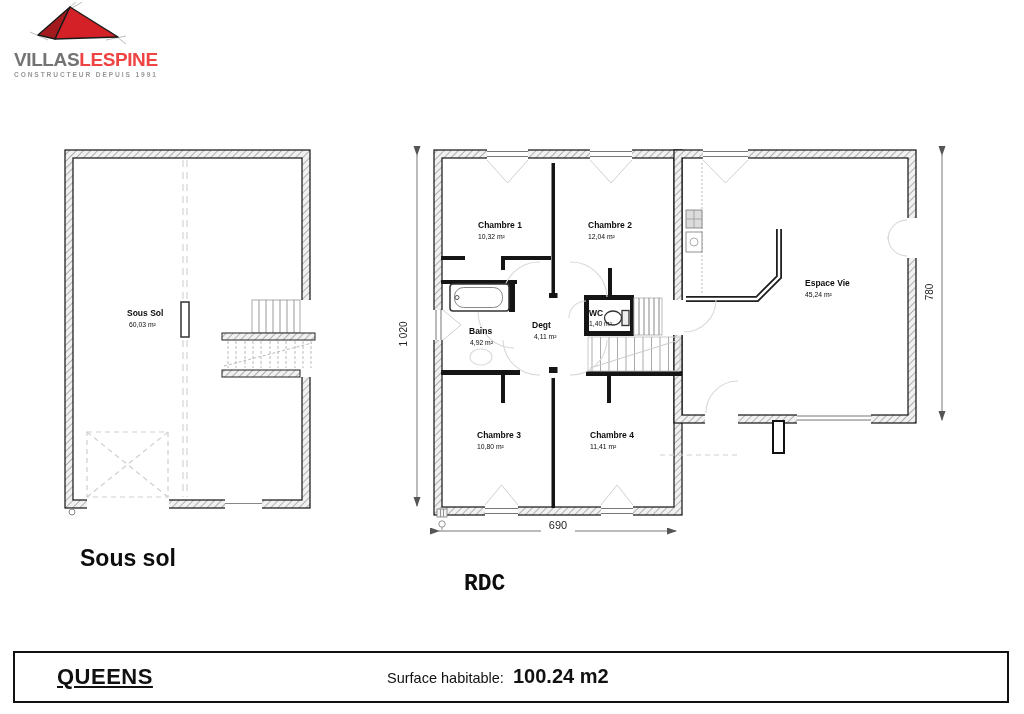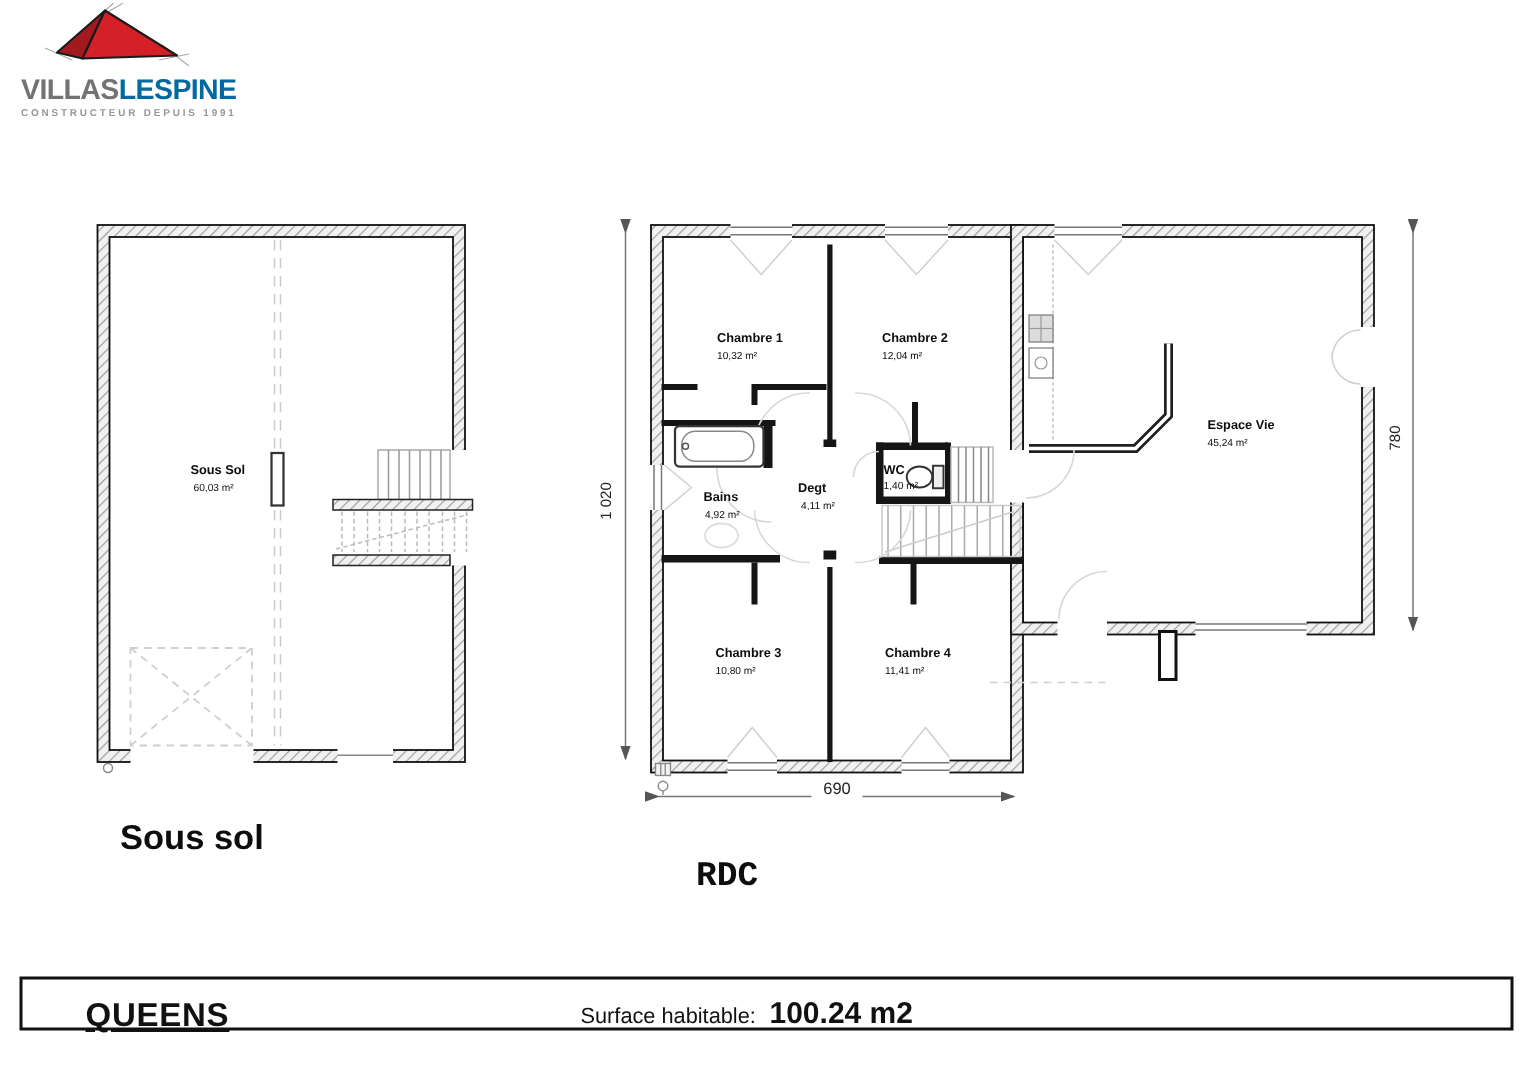--- a/index.html
+++ b/index.html
@@ -2,26 +2,26 @@
 <html><head>
 <meta charset="utf-8">
 <style>
   html,body{margin:0;padding:0;background:#fff;}
   #page{position:relative;width:1024px;height:714px;background:#fff;overflow:hidden;
         font-family:"Liberation Sans", sans-serif;color:#111;}
   #plansvg{position:absolute;left:0;top:0;width:1024px;height:714px;}
   .logo{position:absolute;left:14px;top:2px;width:150px;}
   .logo-text{font-size:19px;font-weight:800;letter-spacing:-0.4px;line-height:1;white-space:nowrap;}
   .logo-red{color:#737373;}
-  .logo-dark{color:#0369a1;}
+  .logo-dark{color:#ef4444;}
   .logo-tagline{font-size:6.6px;letter-spacing:1.9px;color:#979797;margin-top:2px;white-space:nowrap;font-weight:bold;}
   .caption{position:absolute;font-size:23px;font-weight:bold;color:#0d0d0d;}
   #caption-soussol{left:80px;top:545px;}
   #caption-rdc{left:464px;top:571px;font-family:Liberation Mono, monospace;}
-  .footer{position:absolute;left:13px;top:651px;width:996px;height:36px;
+  .footer{position:absolute;left:13px;top:651px;width:996px;height:52px;
           border:2.5px solid #111;box-sizing:border-box;background:#fff;}
   .footer .model{position:absolute;left:42px;top:11px;font-size:22px;font-weight:bold;
           text-decoration:underline;letter-spacing:0.5px;}
   .footer .hab-label{position:absolute;left:372px;top:17px;font-size:14.5px;font-weight:normal;}
   .footer .hab-value{position:absolute;left:498px;top:12px;font-size:20px;font-weight:bold;}
   .footer .basement{position:absolute;left:776px;top:16px;font-size:15px;font-weight:bold;}
   svg text{font-family:"Liberation Sans", sans-serif;fill:#0d0d0d;}
   .room-name{font-size:8.5px;font-weight:bold;}
   .room-area{font-size:6.8px;}
   .dim-text{font-size:10px;fill:#222;}

